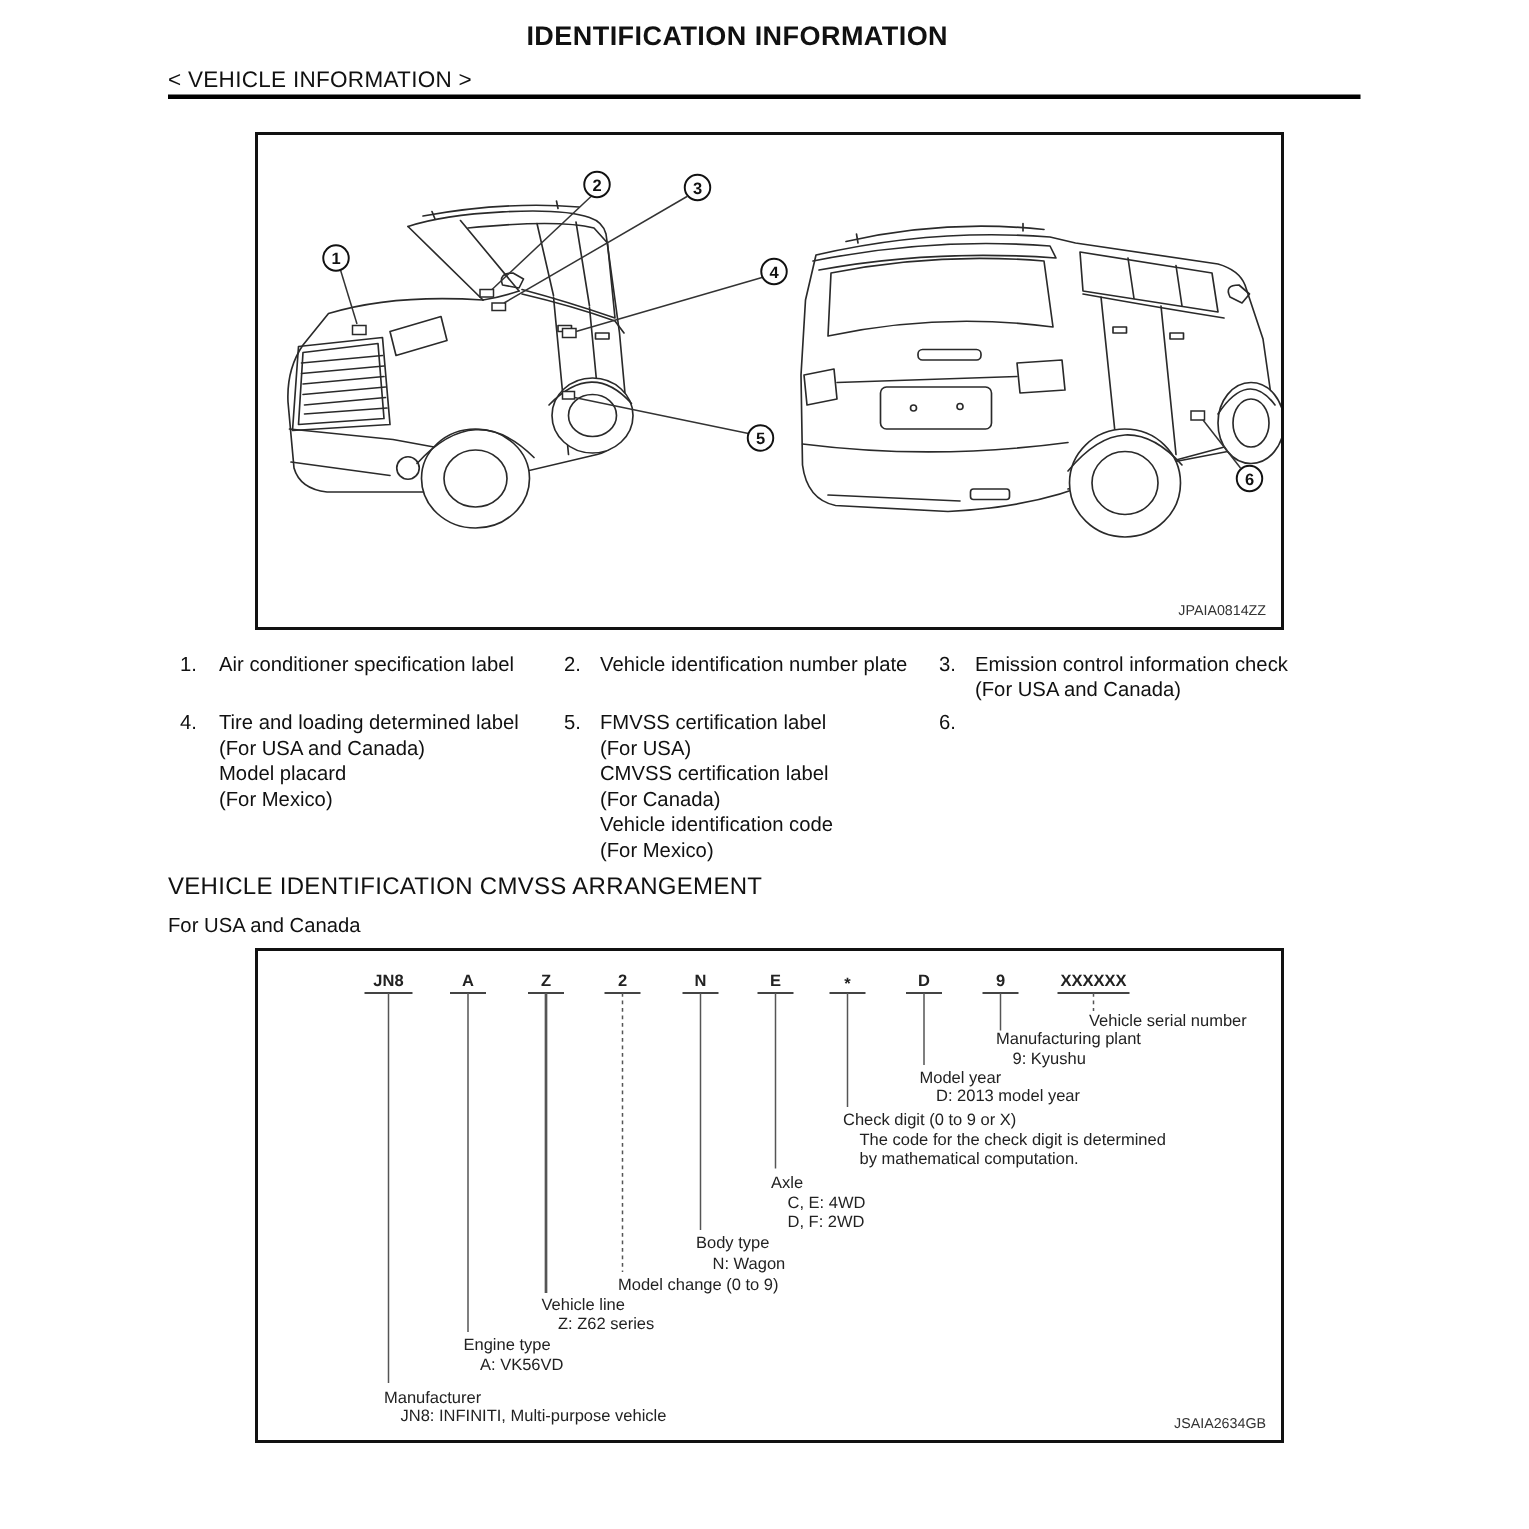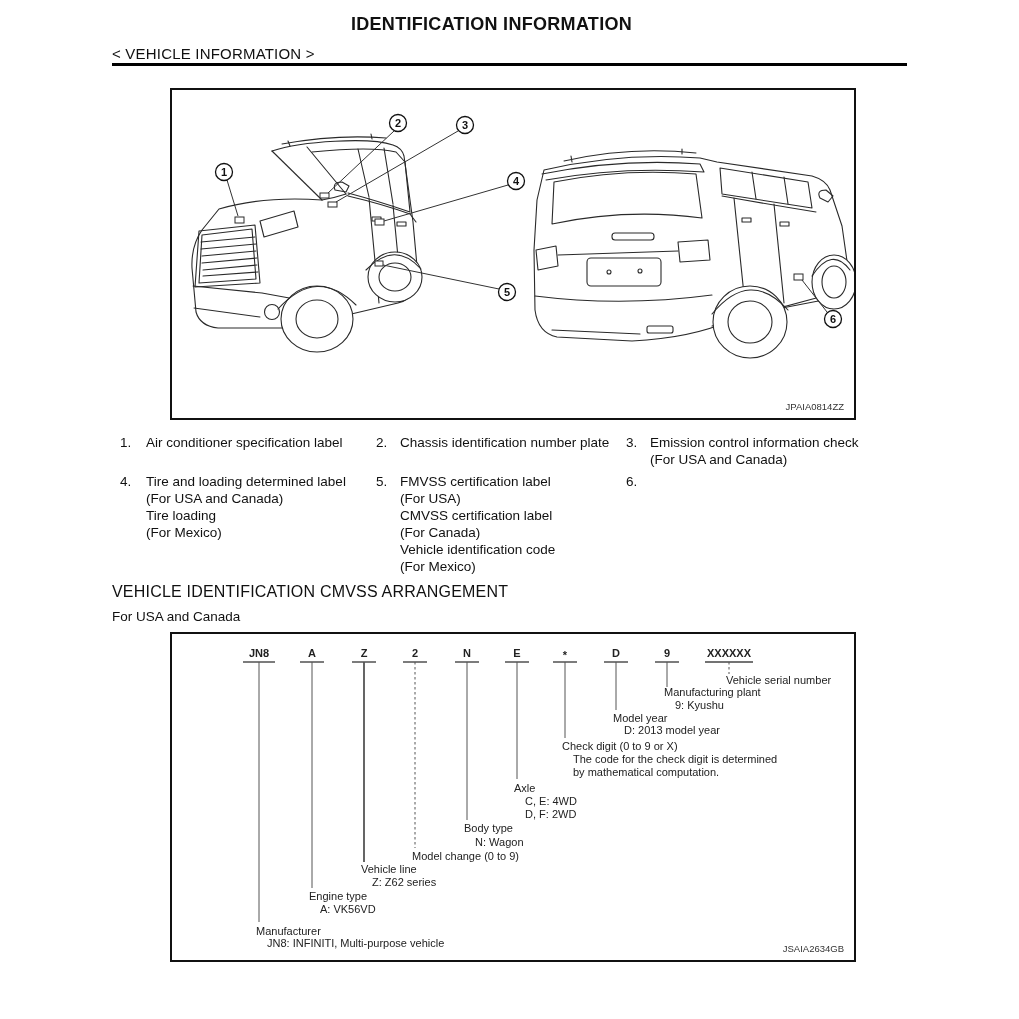--- a/index.html
+++ b/index.html
@@ -179,31 +179,31 @@
       <div class="legend-item">
         <span class="num">1.</span>
         <span>Air conditioner specification label</span>
       </div>
     </div>
     <div class="legend-item">
       <span class="num">4.</span>
       <span>
         <div>Tire and loading determined label</div>
         <div>(For USA and Canada)</div>
-        <div>Tire loading</div>
+        <div>Model placard</div>
         <div>(For Mexico)</div>
       </span>
     </div>
   </div>
 
   <div class="legend-col" id="legend-col-2">
     <div class="legend-row1">
       <div class="legend-item">
         <span class="num">2.</span>
-        <span>Chassis identification number plate</span>
+        <span>Vehicle identification number plate</span>
       </div>
     </div>
     <div class="legend-item">
       <span class="num">5.</span>
       <span>
         <div>FMVSS certification label</div>
         <div>(For USA)</div>
         <div>CMVSS certification label</div>
         <div>(For Canada)</div>
         <div>Vehicle identification code</div>

